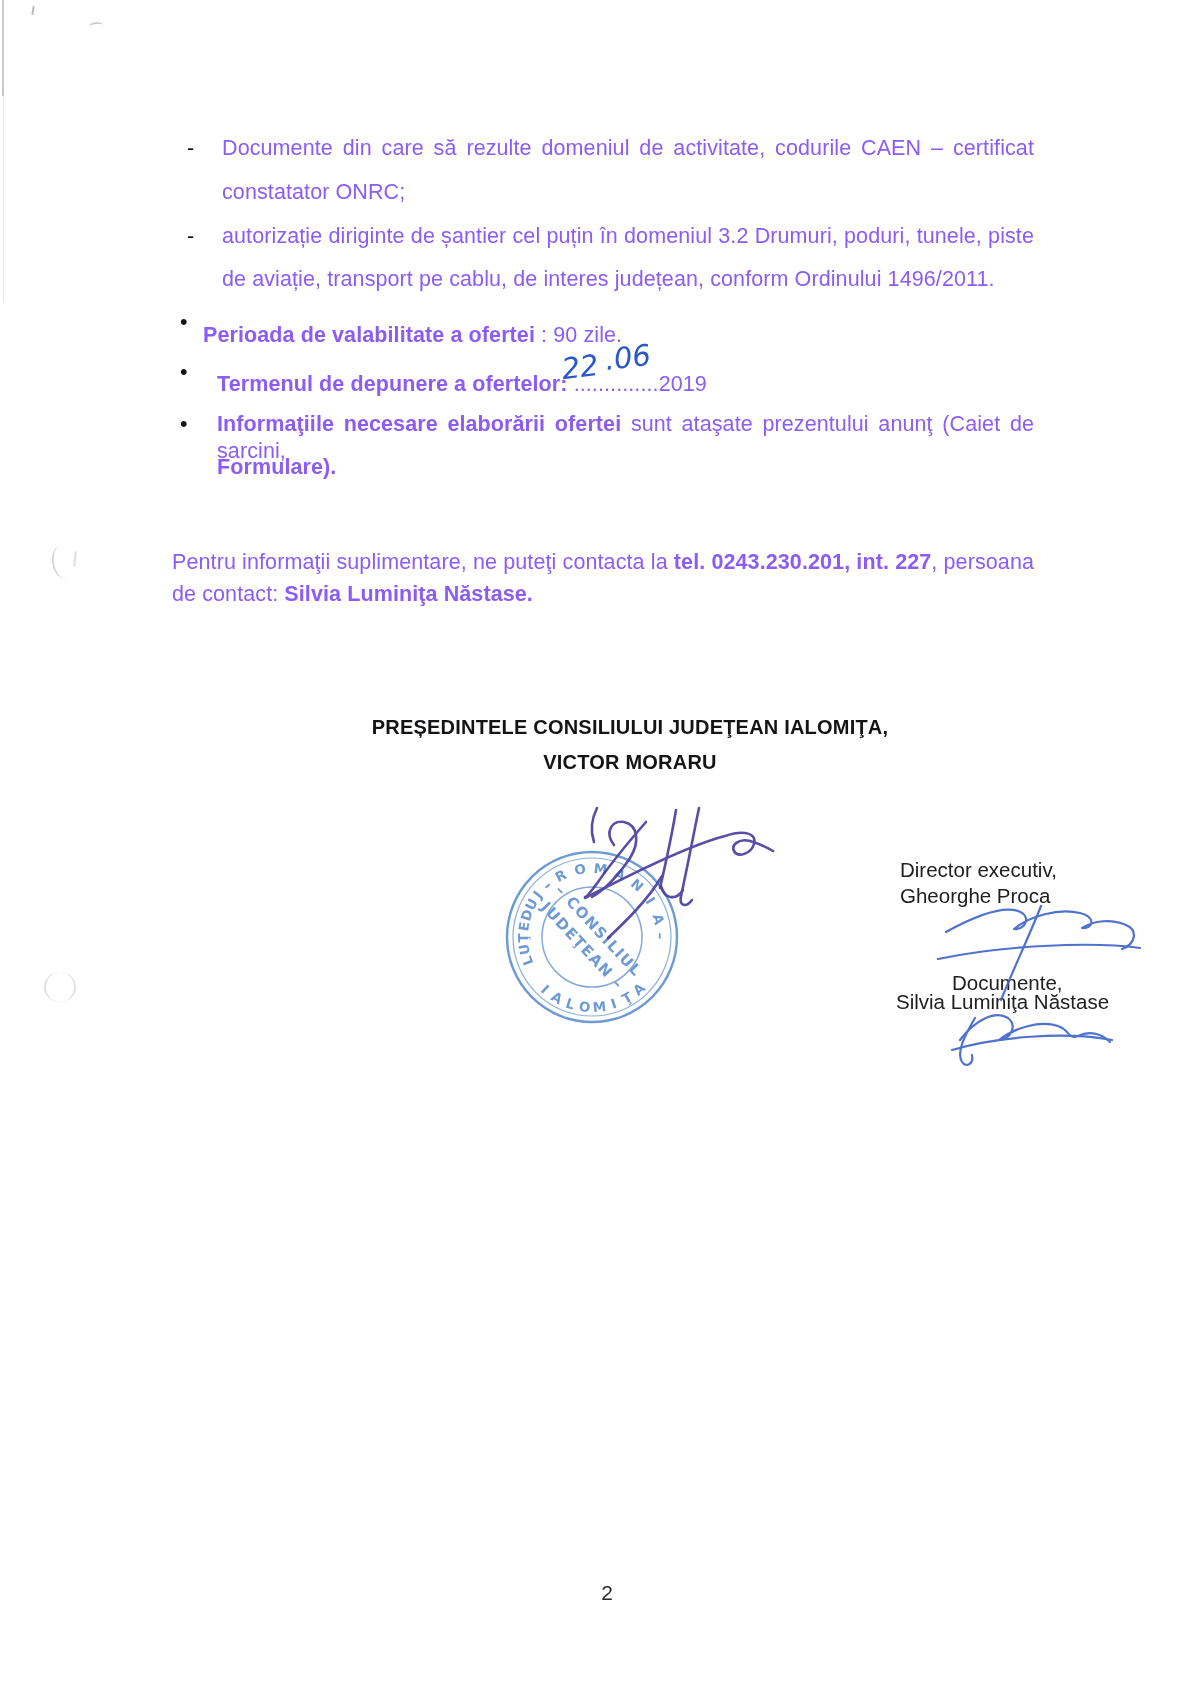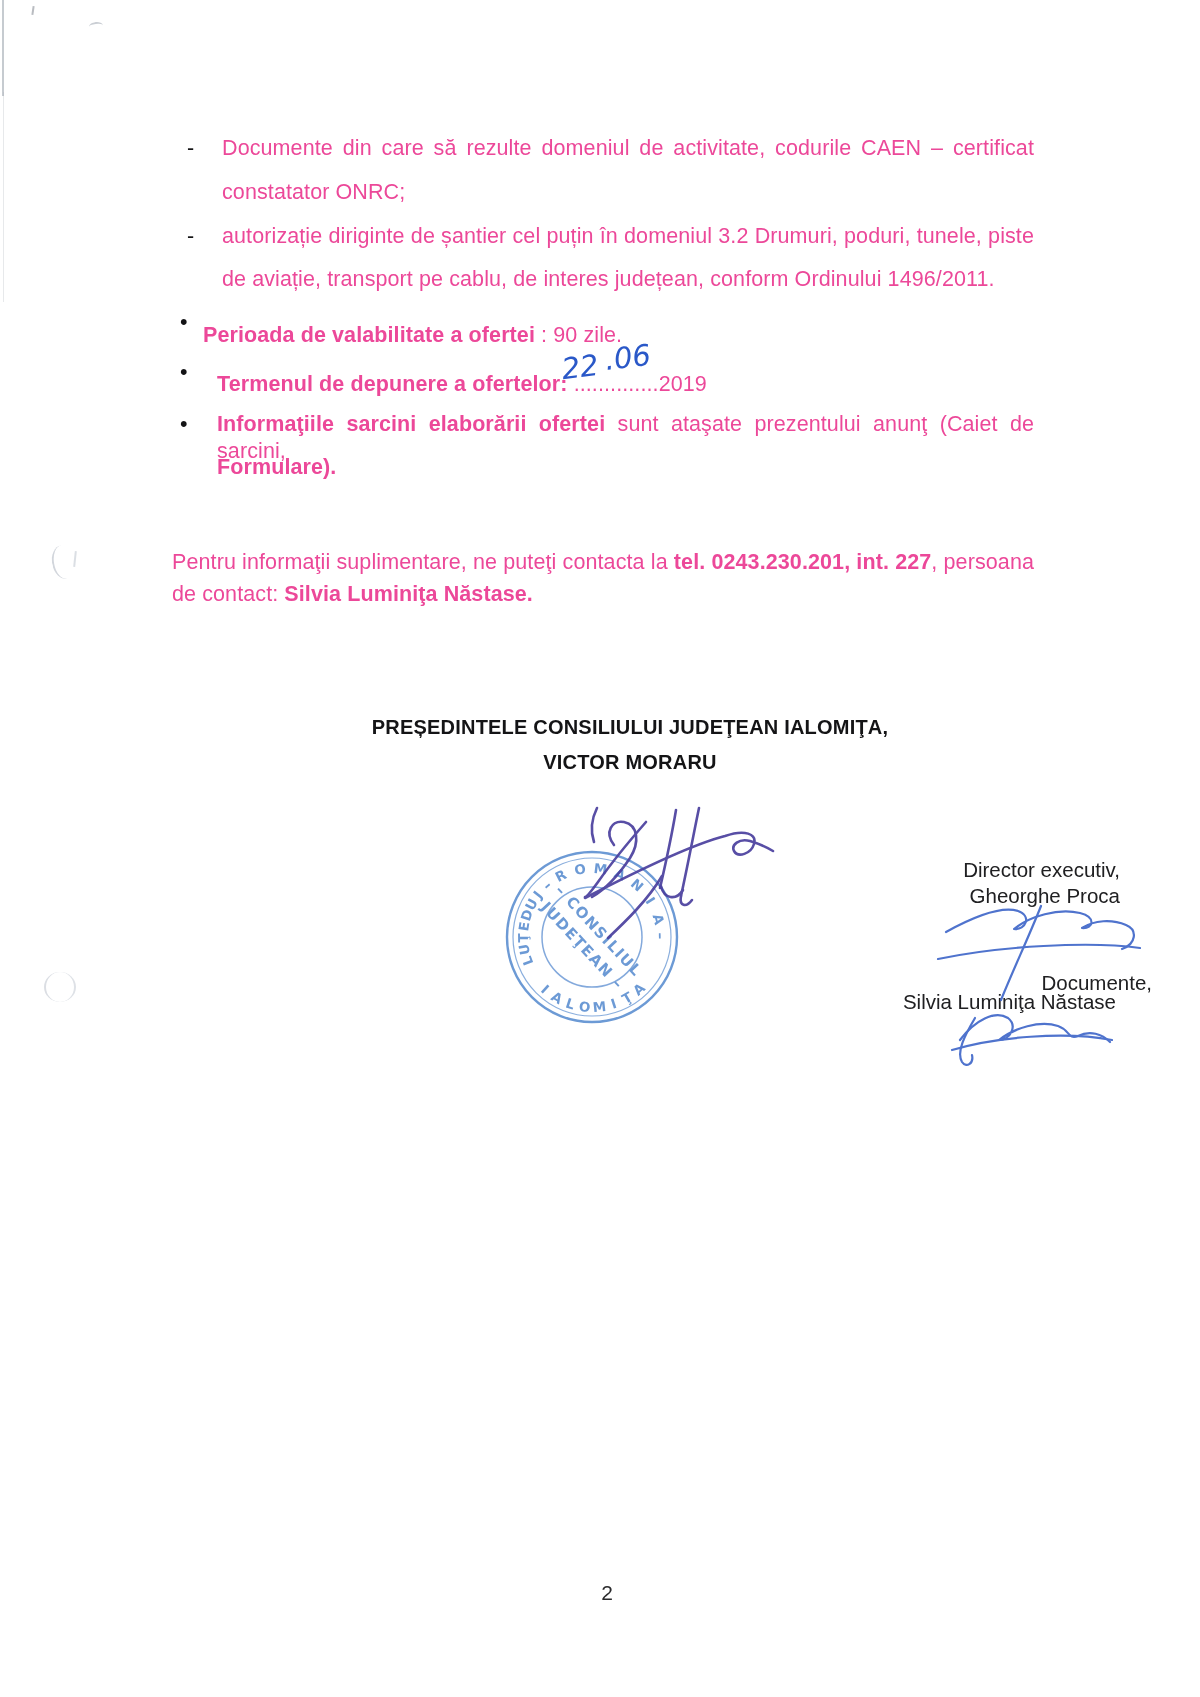--- a/index.html
+++ b/index.html
@@ -8,21 +8,21 @@
     width:1200px;height:1697px;
     background:#ffffff;
     overflow:hidden;
     font-family:"Liberation Sans", sans-serif;
     color:#1d1d1f;
   }
   .line{
     position:absolute;
     font-size:21.5px;
     line-height:27px;
-    color:#ec4899;
+    color:#8b5cf6;
     white-space:nowrap;
     letter-spacing:0.1px;
   }
   .just{
     white-space:normal;
     text-align:justify;
     text-align-last:justify;
   }
   .bold{font-weight:700;}
   .marker{
@@ -36,21 +36,21 @@
     left:230px;width:800px;
     text-align:center;
     font-size:20px;
     font-weight:700;
     color:#141416;
     letter-spacing:0.2px;
     white-space:nowrap;
   }
   .sigblock{
     position:absolute;
-    text-align:right;
+    text-align:left;
     font-size:20.5px;
     line-height:26px;
     color:#202022;
     white-space:nowrap;
   }
   .pagenum{
     position:absolute;
     left:572px;top:1581px;
     width:70px;
     text-align:center;
@@ -111,21 +111,21 @@
   <div class="line just" style="left:222px;top:223px;width:812px;">autorizație diriginte de șantier cel puțin în domeniul 3.2 Drumuri, poduri, tunele, piste</div>
   <div class="line" style="left:222px;top:266px;">de aviație, transport pe cablu, de interes județean, conform Ordinului 1496/2011.</div>
 
   <div class="marker" style="left:180px;top:309px;">•</div>
   <div class="line" style="left:203px;top:309px;margin-top:13px;"><span class="bold">Perioada de valabilitate a ofertei</span><span> : 90 zile.</span></div>
 
   <div class="marker" style="left:180px;top:359px;">•</div>
   <div class="line" style="left:217px;top:371px;"><span class="bold">Termenul de depunere a ofertelor: </span><span>..............</span><span>2019</span></div>
 
   <div class="marker" style="left:180px;top:411px;">•</div>
-  <div class="line just" style="left:217px;top:411px;width:817px;"><span class="bold">Informaţiile sarcini elaborării ofertei</span><span> sunt ataşate prezentului anunţ (Caiet de sarcini,</span></div>
+  <div class="line just" style="left:217px;top:411px;width:817px;"><span class="bold">Informaţiile necesare elaborării ofertei</span><span> sunt ataşate prezentului anunţ (Caiet de sarcini,</span></div>
   <div class="line bold" style="left:217px;top:454px;">Formulare).</div>
 
   <div class="line just" style="left:172px;top:537px;width:862px;margin-top:12px;"><span>Pentru informaţii suplimentare, ne puteţi contacta la </span><span class="bold">tel. 0243.230.201, int. 227</span><span>, persoana</span></div>
   <div class="line" style="left:172px;top:581px;"><span>de contact: </span><span class="bold">Silvia Luminiţa Năstase.</span></div>
 
   <div class="heading" style="top:716px;">PREȘEDINTELE CONSILIULUI JUDEŢEAN IALOMIŢA,</div>
   <div class="heading" style="top:751px;">VICTOR MORARU</div>
 
   <div class="sigblock" style="left:900px;top:857px;width:220px;">
     <div>Director executiv,</div>

